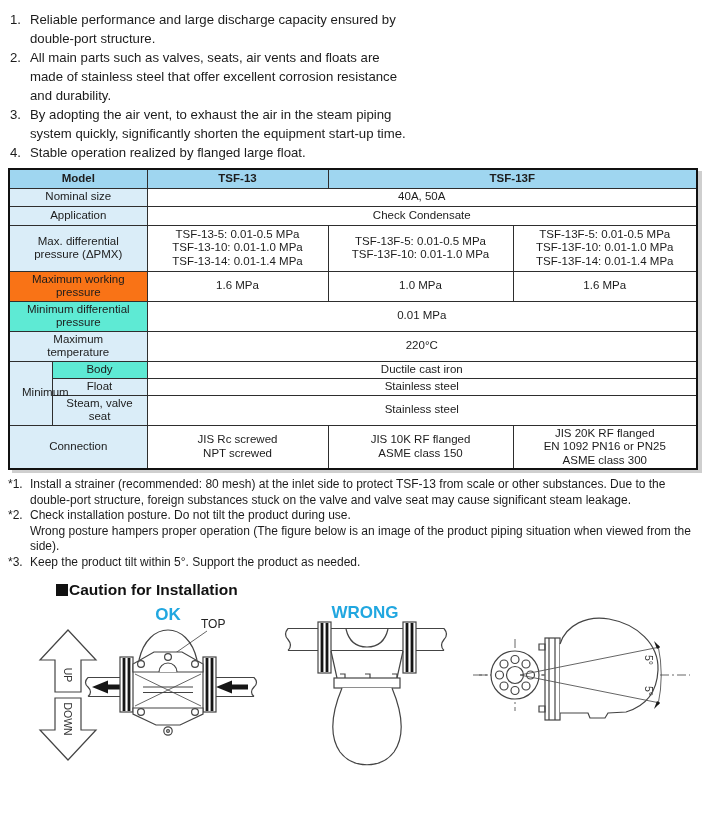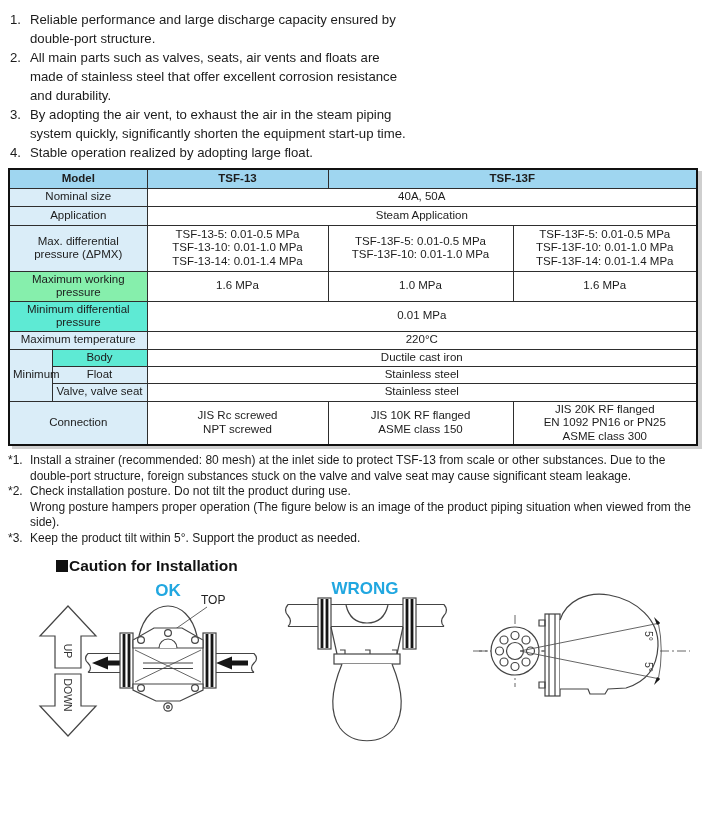--- a/index.html
+++ b/index.html
@@ -23,21 +23,21 @@
   
   .spec-title{margin-top:16px;}
   table.spec{
     border-collapse:collapse;table-layout:fixed;width:688px;margin-top:6px;
     border:2px solid #111;
     box-shadow:4px 3px 0 #cfcfcf;
   }
   table.spec td{
     border:1px solid #2e2e2e;
     text-align:center;vertical-align:middle;
-    font-size:11.5px;line-height:13.5px;padding:1px 3px;
+    font-size:11.5px;line-height:13.5px;padding:1px 12px;
     background:#fff;
   }
   td.hd{font-weight:bold;font-size:12px;}
   .pre{white-space:pre-line;}
 
   
   .footnotes{margin-top:7px;width:690px;}
   .fn{display:flex;font-size:12px;line-height:15.5px;}
   .fn-marker{width:22px;flex:none;}
   .fn-text{flex:1;white-space:pre-line;}
@@ -67,21 +67,21 @@
     <div class="feat-item">
       <span class="feat-num">2.</span>
       <span class="feat-text">All main parts such as valves, seats, air vents and floats are made of stainless steel that offer excellent corrosion resistance and durability.</span>
     </div>
     <div class="feat-item">
       <span class="feat-num">3.</span>
       <span class="feat-text">By adopting the air vent, to exhaust the air in the steam piping system quickly, significantly shorten the equipment start-up time.</span>
     </div>
     <div class="feat-item">
       <span class="feat-num">4.</span>
-      <span class="feat-text">Stable operation realized by adopting large float.</span>
+      <span class="feat-text">Stable operation realized by flanged large float.</span>
     </div>
   </div>
 
 
   <table class="spec">
     <colgroup>
       <col style="width:43px">
         <col style="width:95px">
       <col style="width:181px">
         <col style="width:185px">
@@ -92,36 +92,36 @@
       <td colspan="2" class="hd" style="background:#9fd6f0">Model</td>
       <td class="hd" style="background:#9fd6f0">TSF-13</td>
       <td colspan="2" class="hd" style="background:#9fd6f0">TSF-13F</td>
     </tr>
     <tr style="height:18px">
       <td colspan="2" style="background:#daedf8">Nominal size</td>
       <td colspan="3">40A, 50A</td>
     </tr>
     <tr style="height:19px">
       <td colspan="2" style="background:#daedf8">Application</td>
-      <td colspan="3">Steam Application</td>
+      <td colspan="3">Check Condensate</td>
     </tr>
     <tr style="height:46px">
       <td colspan="2" class="pre" style="background:#daedf8">Max. differential
 pressure (ΔPMX)</td>
       <td class="pre">TSF-13-5: 0.01-0.5 MPa
 TSF-13-10: 0.01-1.0 MPa
 TSF-13-14: 0.01-1.4 MPa</td>
       <td class="pre">TSF-13F-5: 0.01-0.5 MPa
 TSF-13F-10: 0.01-1.0 MPa</td>
       <td class="pre">TSF-13F-5: 0.01-0.5 MPa
 TSF-13F-10: 0.01-1.0 MPa
 TSF-13F-14: 0.01-1.4 MPa</td>
     </tr>
     <tr style="height:29px">
-      <td colspan="2" class="pre" style="background:#86efac">Maximum working
+      <td colspan="2" class="pre" style="background:#f97316">Maximum working
 pressure</td>
       <td>1.6 MPa</td>
       <td>1.0 MPa</td>
       <td>1.6 MPa</td>
     </tr>
     <tr style="height:29px">
       <td colspan="2" class="pre" style="background:#5eead4">Minimum differential
 pressure</td>
       <td colspan="3">0.01 MPa</td>
     </tr>
@@ -132,21 +132,21 @@
     <tr style="height:17px">
       <td rowspan="3" style="background:#daedf8">Minimum</td>
       <td style="background:#5eead4">Body</td>
       <td colspan="3">Ductile cast iron</td>
     </tr>
     <tr style="height:17px">
       <td style="background:#daedf8">Float</td>
       <td colspan="3">Stainless steel</td>
     </tr>
     <tr style="height:18px">
-      <td style="background:#daedf8">Valve, valve seat</td>
+      <td style="background:#daedf8">Steam, valve seat</td>
       <td colspan="3">Stainless steel</td>
     </tr>
     <tr style="height:43px">
       <td colspan="2" style="background:#daedf8">Connection</td>
       <td class="pre">JIS Rc screwed
 NPT screwed</td>
       <td class="pre">JIS 10K RF flanged
 ASME class 150</td>
       <td class="pre">JIS 20K RF flanged
 EN 1092 PN16 or PN25

